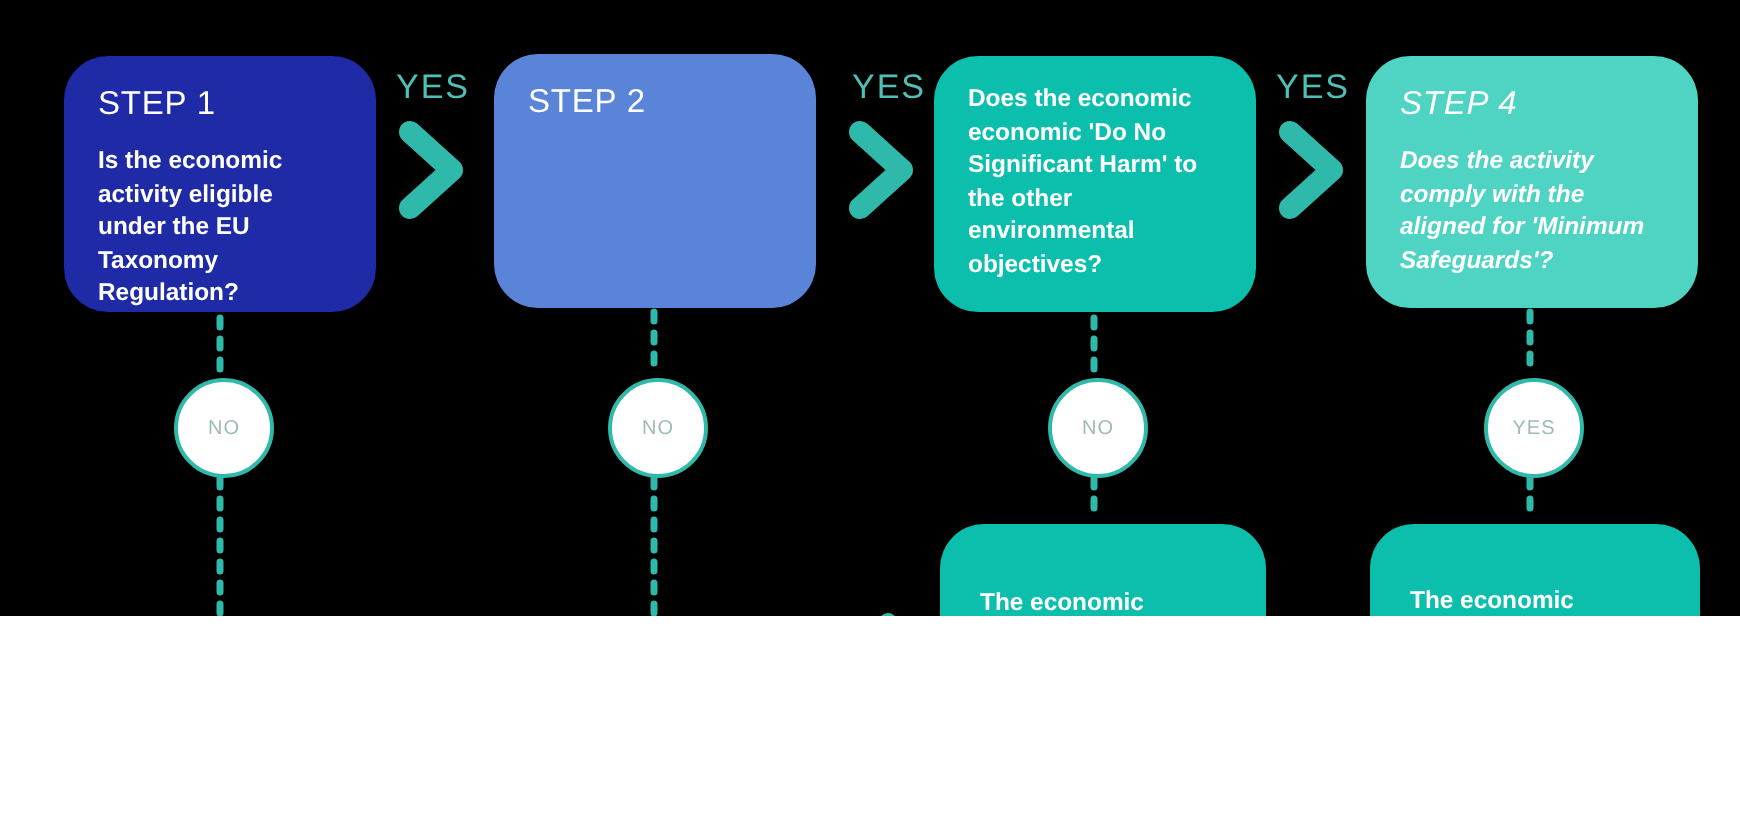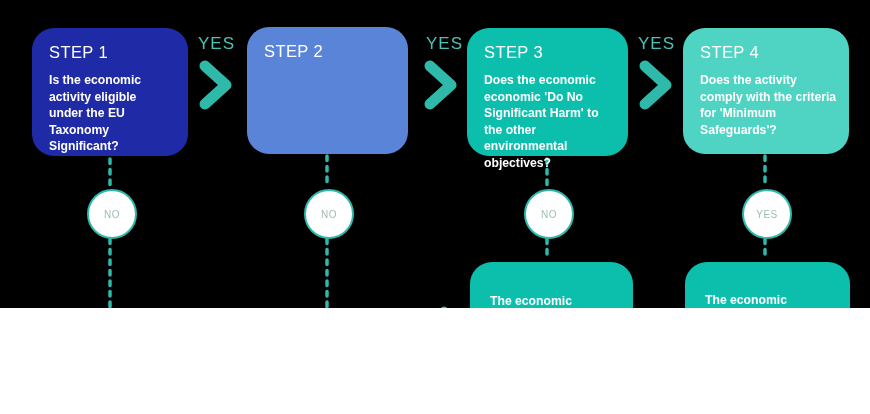--- a/index.html
+++ b/index.html
@@ -62,32 +62,31 @@
       <polyline points="444,311 460,326 444,341" stroke-width="9" style="stroke: rgb(46, 185, 170);"></polyline>
 
       <polyline points="205,66 226,85 205,104" stroke-width="11" style="stroke: rgb(46, 185, 170);"></polyline>
       <polyline points="430,66 451,85 430,104" stroke-width="11" style="stroke: rgb(46, 185, 170);"></polyline>
       <polyline points="645,66 666,85 645,104" stroke-width="11" style="stroke: rgb(46, 185, 170);"></polyline>
     </g>
   </svg>
 
   <div class="step-box sb1" style="background-color: rgb(31, 42, 166);">
     <div class="step-title">STEP 1</div>
-    <div class="step-question q1">Is the economic activity eligible under the EU Taxonomy Significant?</div>
+    <div class="step-question q1">Is the economic activity eligible under the EU Taxonomy Regulation?</div>
   </div>
   <div class="step-box sb2" style="background-color: rgb(90, 132, 216);">
     <div class="step-title">STEP 2</div>
   </div>
   <div class="step-box sb3" style="background-color: rgb(12, 191, 173);">
-    <div class="step-title">STEP 3</div>
     <div class="step-question q3">Does the economic economic 'Do No Significant Harm' to the other environmental objectives?</div>
   </div>
-  <div class="step-box sb4" style="background-color: rgb(79, 211, 194);">
+  <div class="step-box sb4" style="background-color: rgb(79, 211, 194); font-style: italic;">
     <div class="step-title">STEP 4</div>
-    <div class="step-question q4">Does the activity comply with the criteria for 'Minimum Safeguards'?</div>
+    <div class="step-question q4">Does the activity comply with the aligned for 'Minimum Safeguards'?</div>
   </div>
 
   <div class="yes-label yl1" style="color: rgb(78, 192, 181);">YES</div>
   <div class="yes-label yl2" style="color: rgb(78, 192, 181);">YES</div>
   <div class="yes-label yl3" style="color: rgb(78, 192, 181);">YES</div>
 
   <div class="decision-circle dc1" style="border-color: rgb(46, 185, 170);">
     <span class="circle-text" style="color: rgb(157, 187, 183);">NO</span>
   </div>
   <div class="decision-circle dc2" style="border-color: rgb(46, 185, 170);">

